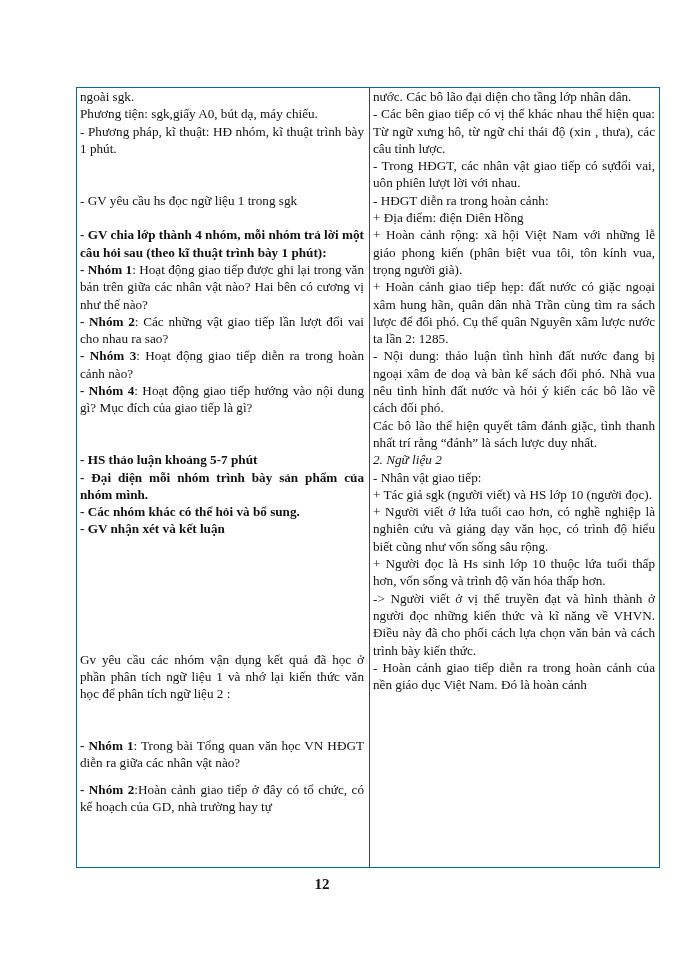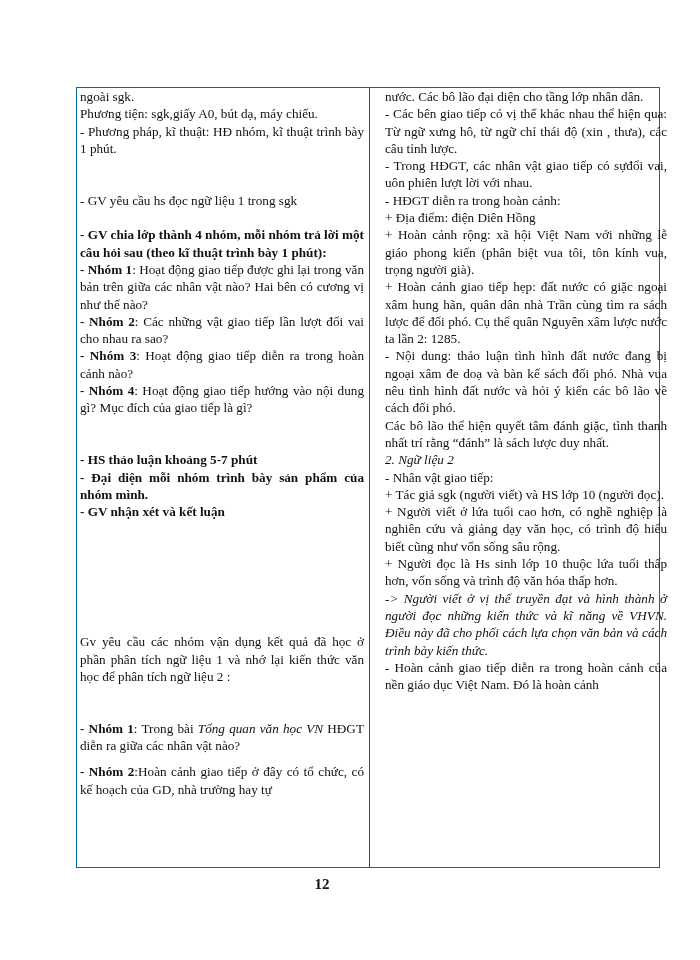--- a/index.html
+++ b/index.html
@@ -4,24 +4,24 @@
 <style>
   html, body { margin: 0; padding: 0; background: #ffffff; }
   body { width: 700px; height: 960px; position: relative; overflow: hidden;
          font-family: "Liberation Serif", "DejaVu Serif", serif; color: #111; }
   .page { position: absolute; left: 0; top: 0; width: 700px; height: 960px; }
   .tbl { position: absolute; left: 76px; top: 87px; width: 584px; height: 781px;
          border: 1px solid #0369a1; box-sizing: border-box; }
   .divider { position: absolute; left: 292px; top: 0; bottom: 0; width: 1px; background: #444; }
   .col { position: absolute; top: 0; font-size: 13.2px; line-height: 17.3px; }
   .col.left { left: 3px; width: 284px; }
-  .col.right { left: 308px; width: 282px; }
+  .col.right { left: 296px; width: 282px; }
   .p { margin: 0; text-align: justify; text-align-last: left; }
   .b { font-weight: bold; }
-  .i { font-style: italic; }
+  .i { }
   .bi { font-weight: normal; font-style: italic; }
   .gap1 { height: 17.3px; }
   .gap2 { height: 34.6px; }
   .gap3 { height: 51.9px; }
   .gap-half { height: 9px; }
   .page-num { position: absolute; top: 876px; left: 0; width: 644px; text-align: center;
               font-size: 15px; font-weight: bold; }
 </style>
 </head>
 <body>
@@ -38,20 +38,21 @@
       <p class="p">- GV yêu cầu hs đọc ngữ liệu 1 trong sgk</p>
       <div class="gap1"></div>
       <p class="p b">- GV chia lớp thành 4 nhóm, mỗi nhóm trả lời một câu hỏi sau (theo kĩ thuật trình bày 1 phút):</p>
       <p class="p"><span class="b">- Nhóm 1</span><span>: Hoạt động giao tiếp được ghi lại trong văn bản trên giữa các nhân vật nào? Hai bên có cương vị như thế nào?</span></p>
       <p class="p"><span class="b">- Nhóm 2</span><span>: Các những vật giao tiếp lần lượt đổi vai cho nhau ra sao?</span></p>
       <p class="p"><span class="b">- Nhóm 3</span><span>: Hoạt động giao tiếp diễn ra trong hoàn cảnh nào?</span></p>
       <p class="p"><span class="b">-  Nhóm 4</span><span>: Hoạt động giao tiếp hướng vào nội dung gì? Mục đích của giao tiếp là gì?</span></p>
       <div class="gap2"></div>
       <p class="p b">- HS thảo luận khoảng 5-7 phút</p>
       <p class="p b">- Đại diện mỗi nhóm trình bày sản phẩm của nhóm mình.</p>
+      <p class="p b">- Các nhóm khác có thể hỏi và bổ sung.</p>
       <p class="p b">- GV nhận xét và kết luận</p>
       <div class="gap3"></div>
       <div class="gap3"></div>
       <div class="gap-half"></div>
       <p class="p">Gv yêu cầu các nhóm vận dụng kết quả đã học ở phần phân tích ngữ liệu 1 và nhớ lại kiến thức văn học để phân tích ngữ liệu 2 :</p>
       <div class="gap2"></div>
       <p class="p"><span class="b">- Nhóm 1</span><span>: Trong bài </span><span class="i">Tổng quan văn học VN</span><span> HĐGT diễn ra giữa các nhân vật nào?</span></p>
       <div class="gap-half"></div>
       <p class="p"><span class="b">- Nhóm 2</span><span>:Hoàn cảnh giao tiếp ở đây có tổ chức, có kế hoạch của GD, nhà trường hay tự</span></p>
     </div>

